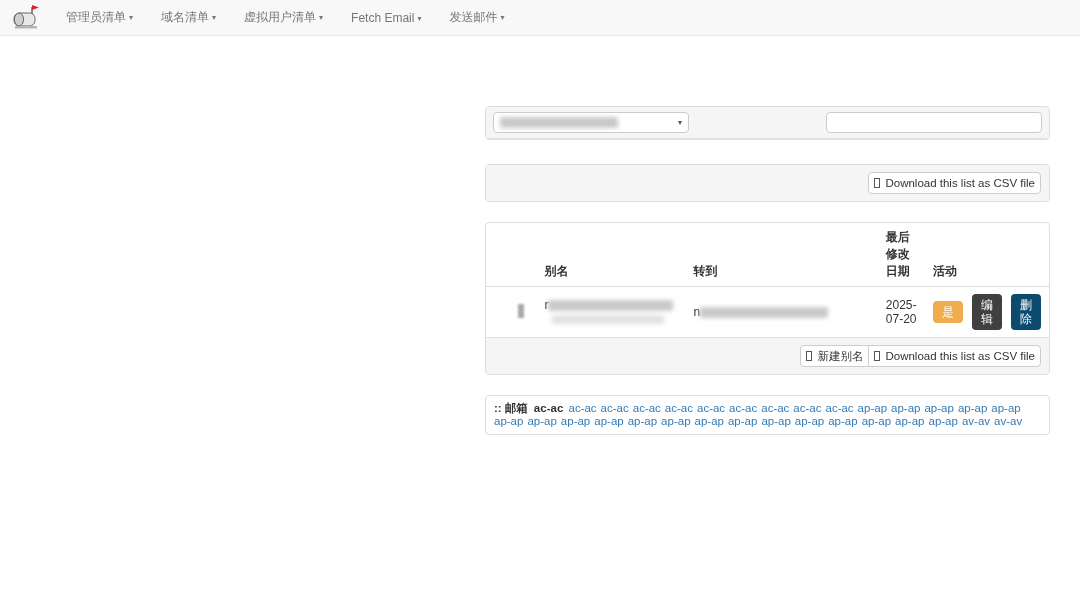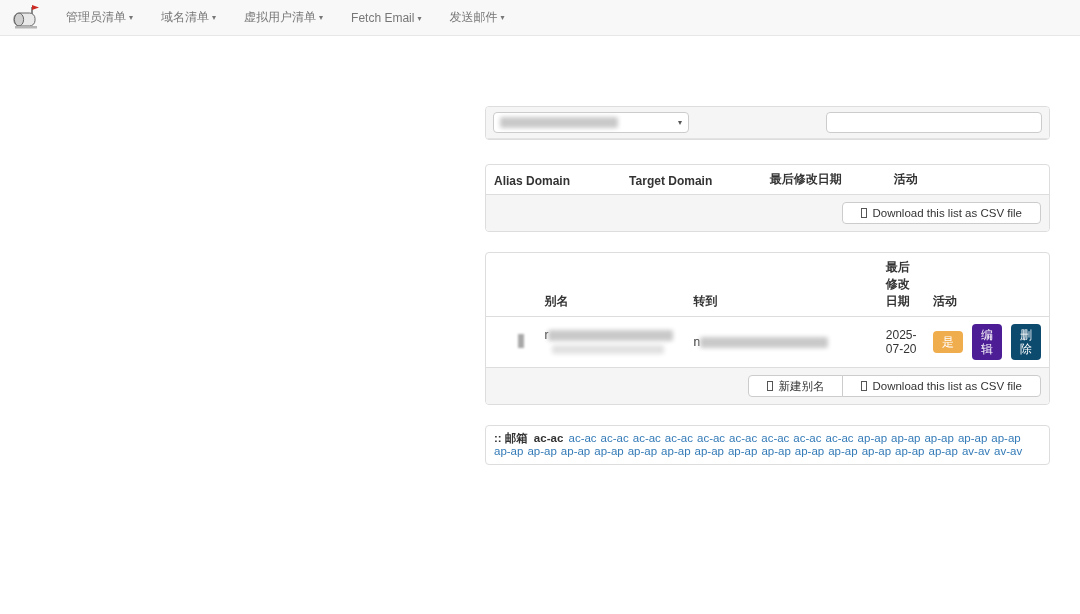--- a/index.html
+++ b/index.html
@@ -43,42 +43,42 @@
 
   
   .mt24 { margin-top: 24px; } .mt20 { margin-top: 20px; }
   table { width: 100%; border-collapse: collapse; }
   th { font-size: 12px; font-weight: bold; text-align: left; padding: 6px 8px;
     border-bottom: 1px solid #ddd; vertical-align: bottom; }
   .ad-table th:nth-child(1){ width:24%; } .ad-table th:nth-child(2){ width:25%; }
   .ad-table th:nth-child(3){ width:22%; } .ad-table th:nth-child(4){ width:29%; }
   .card-footer { background: #f5f5f5; padding: 7px 8px; text-align: right; white-space: nowrap; }
   .btn-default { display: inline-block; background: #fff; border: 1px solid #ccc; color: #333;
-    border-radius: 4px; font-size: 11.5px; padding: 3px 18px; cursor: pointer;
+    border-radius: 4px; font-size: 11.5px; padding: 3px 5px; cursor: pointer;
     font-family: inherit; line-height: 14px; }
   .btn-group .btn-default { border-radius: 0 4px 4px 0; }
   .btn-group .btn-default:first-child { border-radius: 4px 0 0 4px; margin-right: -1px; }
   .tofu { display: inline-block; width: 6px; height: 10px; border: 1px solid #555;
     margin-right: 5px; vertical-align: -1px; }
 
   .caption-row { text-align: center; font-size: 12px; padding: 5px; border-bottom: 1px solid #ddd; color: #333; }
   .alias-table th:nth-child(1){ width:9%; } .alias-table th:nth-child(2){ width:26.5%; }
   .alias-table th:nth-child(3){ width:34.5%; } .alias-table th:nth-child(4){ width:8.5%; }
   .alias-table th:nth-child(5){ width:21.5%; }
   .alias-table td { font-size: 12px; padding: 7px 8px; border-bottom: 1px solid #ddd;
     vertical-align: middle; }
   .cb-blur { display: inline-block; width: 6px; height: 14px; background: #a8a8a8;
     filter: blur(1px); margin-left: 24px; cursor: pointer; }
   .blur-line { height: 11px; }
   .date-cell { width: 48px; word-break: break-all; line-height: 14px; }
   .actions { display: flex; gap: 9px; align-items: center; }
   .btn { border: none; border-radius: 4px; color: #fff; font-size: 12px; padding: 4px 9px;
     cursor: pointer; font-family: inherit; line-height: 14px; }
   .btn-warning { background: #f0ad4e; }
-  .btn-primary { background: #4c1d95; }
+  .btn-primary { background: #404040; }
   .btn-danger  { background: #0c4a6e; }
 
   
   .mailbox-card { padding: 6px 8px; font-size: 11.5px; line-height: 13px; }
   .mailbox-card b { color: #333; }
   .mailbox-card .cur { margin-left: 6px; margin-right: 2px; }
   .page-links a { color: #337ab7; text-decoration: none; margin-right: 4px;
     display: inline-block; cursor: pointer; }
 </style>
 </head>
@@ -124,30 +124,20 @@
     <div class="card-header">
       <div class="fake-select">
         <span class="blur-bar" style="width:118px;height:11px"></span>
         <span class="caret">▾</span>
       </div>
       <input class="search-input" type="text" style="">
     </div>
   </section>
 
   <section class="card mt24">
-    <table class="ad-table">
-      <thead>
-        <tr>
-          <th>Alias Domain</th>
-          <th>Target Domain</th>
-          <th>最后修改日期</th>
-          <th>活动</th>
-        </tr>
-      </thead>
-    </table>
     <div class="card-footer">
       <button class="btn-default">
         <span class="tofu"></span><span>Download this list as CSV file</span>
       </button>
     </div>
   </section>
 
   <section class="card mt20">
     <table class="alias-table">
       <thead>

